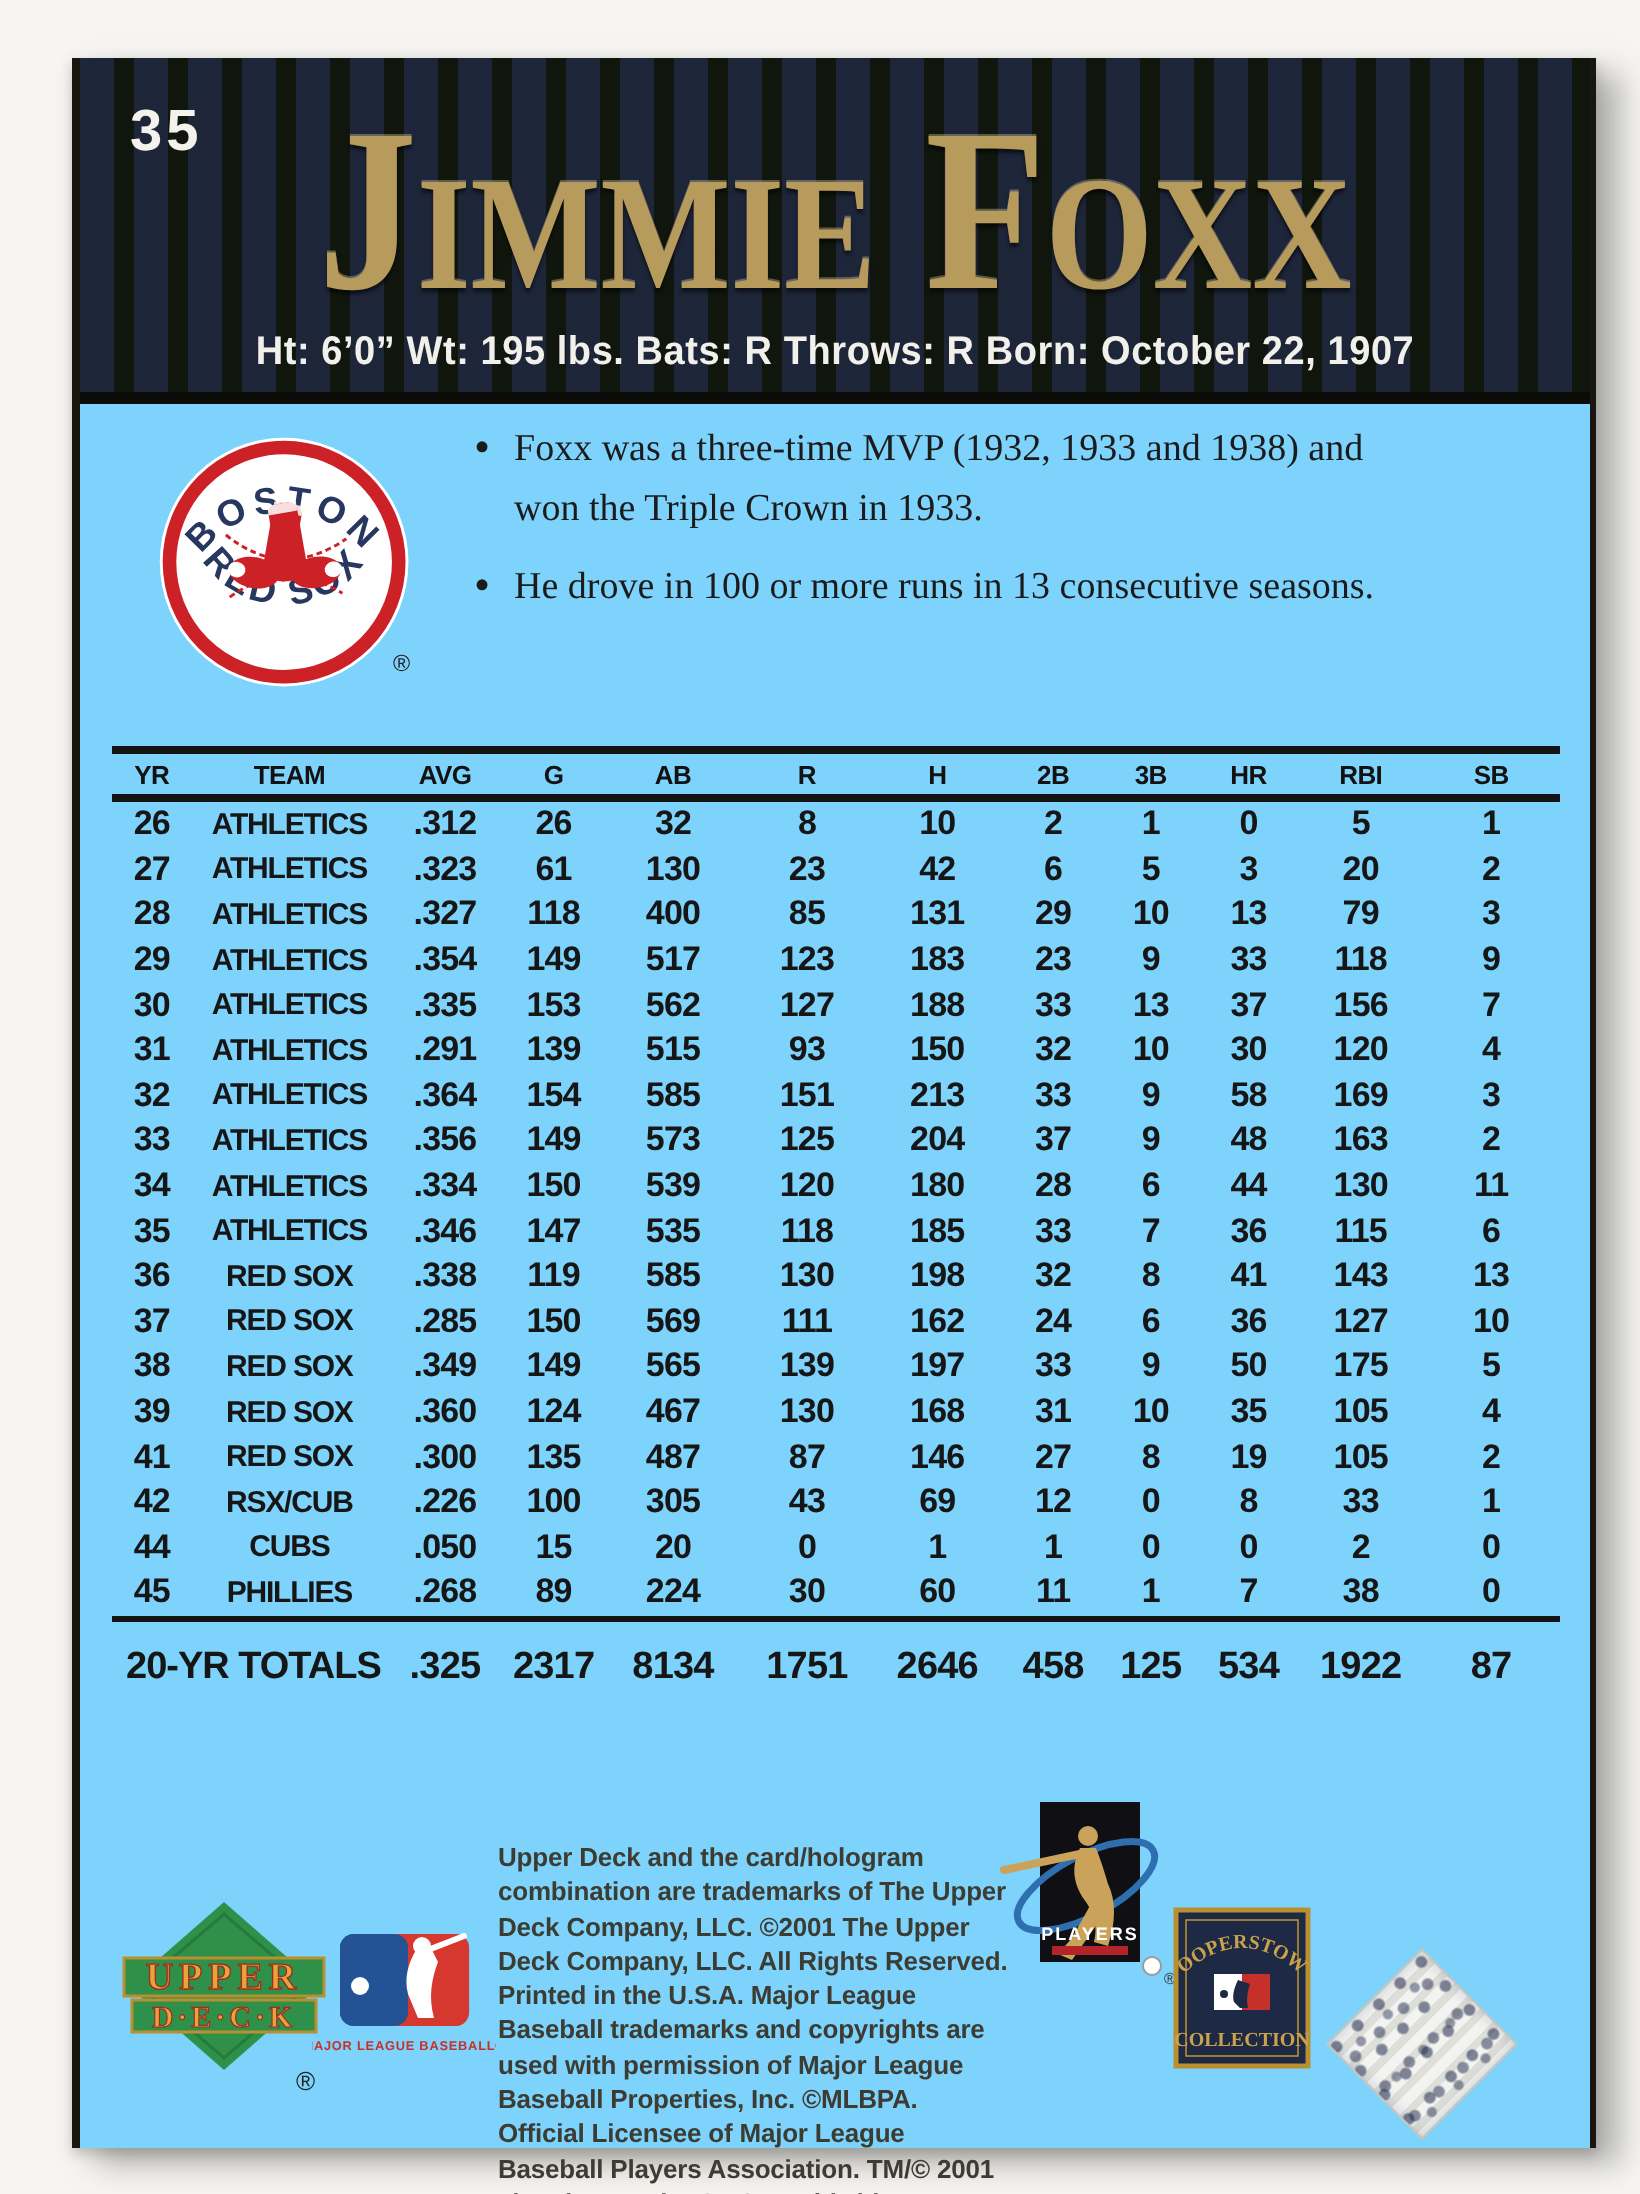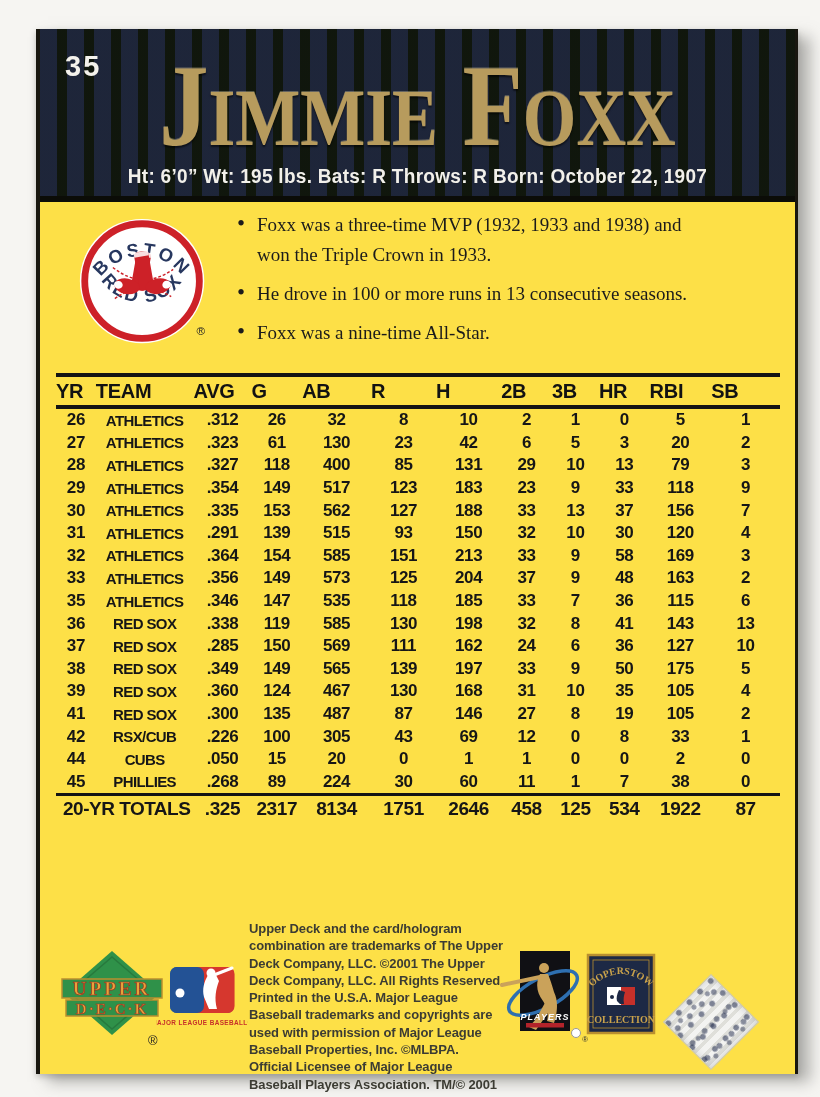--- a/index.html
+++ b/index.html
@@ -1,19 +1,19 @@
 <!DOCTYPE html>
 <html><head>
 <meta charset="utf-8">
 <style>
   html,body{margin:0;padding:0;}
   #page{position:relative;width:820px;height:1097px;background:#f6f5f2;overflow:hidden;
         font-family:"Liberation Sans",sans-serif;}
   
-  .card{position:absolute;left:36px;top:29px;width:755px;height:1045px;background:#fde047;
+  .card{position:absolute;left:36px;top:29px;width:755px;height:1045px;background:#7dd3fc;
         border-left:4px solid #18160f;border-right:3px solid #18160f;
         box-shadow:12px 8px 14px rgba(110,110,106,.5), 0 3px 6px rgba(120,120,116,.4);}
   
   .header{position:absolute;top:0;left:0;right:0;height:167px;
         background:
           linear-gradient(rgba(6,10,4,.28),rgba(6,10,4,.28)),
           repeating-linear-gradient(to right,#27304e 0 17px,#141b10 17px 27px);
         border-bottom:6px solid #0b0c07;}
   .card-number{position:absolute;left:25px;top:21px;color:#f4f2ec;font-size:29px;
         font-weight:bold;letter-spacing:2px;}
@@ -28,34 +28,34 @@
   
   .bullets{position:absolute;left:196px;top:181px;width:462px;list-style:none;margin:0;padding:0;}
   .bullets li{position:relative;padding-left:21px;font-family:"Liberation Serif",serif;
         font-size:19px;line-height:30px;color:#1b1b1b;margin-bottom:9px;}
   .bullets li::before{content:"\2022";position:absolute;left:1px;top:-1px;font-size:23px;}
   
   .redsox{position:absolute;left:36px;top:186px;width:136px;height:136px;}
   
   .stats{position:absolute;left:16px;top:344px;width:724px;}
   .stats table{width:100%;border-collapse:collapse;table-layout:fixed;}
-  .stats th{font-size:20px;font-weight:bold;color:#121212;text-align:left;
+  .stats th{font-size:13px;font-weight:bold;color:#121212;text-align:center;
         border-top:4px solid #141414;border-bottom:4px solid #141414;
         padding:3px 0 2px;letter-spacing:-.3px;}
   .stats td{font-size:17px;font-weight:bold;color:#161616;text-align:center;
         height:22.6px;padding:0;letter-spacing:-.4px;}
   .stats td.team{font-size:15px;letter-spacing:-.6px;}
-  .totals td{border-top:3px solid #141414;font-size:19px;padding:2px 0 5px;}
+  .totals td{border-top:3px solid #141414;font-size:19px;padding:12px 0 5px;}
   .totals td:first-child{text-align:left;padding-left:7px;letter-spacing:-.5px;}
   
   .legal{position:absolute;left:209px;top:891px;width:256px;font-size:13px;font-weight:bold;
         line-height:1.33;color:#3c3c33;letter-spacing:-.1px;}
   .ud-logo{position:absolute;left:20px;top:920px;width:104px;height:100px;}
   .mlb-logo{position:absolute;left:116px;top:934px;width:92px;height:74px;}
-  .players-logo{position:absolute;left:458px;top:918px;width:92px;height:100px;font-style:italic;}
+  .players-logo{position:absolute;left:458px;top:868px;width:92px;height:100px;}
   .coop-logo{position:absolute;left:546px;top:922px;width:70px;height:86px;}
   .holo{position:absolute;left:622px;top:944px;width:96px;height:96px;}
   .holo-inner{position:absolute;left:15px;top:15px;width:66px;height:66px;transform:rotate(45deg);
         border:1px solid #c6c6c1;box-shadow:inset 0 0 8px rgba(40,50,80,.2);
         background:
           radial-gradient(circle at 22% 28%, rgba(28,38,72,.55) 2.4px, transparent 3.4px),
           radial-gradient(circle at 66% 58%, rgba(28,38,72,.5) 2.4px, transparent 3.4px),
           radial-gradient(circle at 42% 82%, rgba(28,38,72,.45) 2px, transparent 3px),
           repeating-linear-gradient(90deg,#f3f3f1 0 5px,#dfdfda 5px 9px);
         background-size:17px 15px,21px 17px,25px 19px,auto;}
@@ -104,21 +104,20 @@
             <rect x="64" y="38" width="15" height="5" fill="#fff" opacity=".85"></rect>
           </g>
         </g>
         <text x="124" y="124" font-size="12" fill="#222">®</text>
       </svg>
     </div>
 
     <ul class="bullets">
       <li>Foxx was a three-time MVP (1932, 1933 and 1938) and won the Triple Crown in 1933.</li>
       <li>He drove in 100 or more runs in 13 consecutive seasons.</li>
-      <li>Foxx was a nine-time All-Star.</li>
     </ul>
 
     <div class="stats">
       <table>
         <colgroup>
           <col style="width:5.5%">
             <col style="width:13.5%">
             <col style="width:8%">
             <col style="width:7%">
           <col style="width:9.5%">
@@ -253,20 +252,34 @@
               <td>573</td>
               <td>125</td>
               <td>204</td>
               <td>37</td>
               <td>9</td>
               <td>48</td>
               <td>163</td>
               <td>2</td>
             </tr>
             <tr>
+              <td>34</td>
+              <td class="team">ATHLETICS</td>
+              <td>.334</td>
+              <td>150</td>
+              <td>539</td>
+              <td>120</td>
+              <td>180</td>
+              <td>28</td>
+              <td>6</td>
+              <td>44</td>
+              <td>130</td>
+              <td>11</td>
+            </tr>
+            <tr>
               <td>35</td>
               <td class="team">ATHLETICS</td>
               <td>.346</td>
               <td>147</td>
               <td>535</td>
               <td>118</td>
               <td>185</td>
               <td>33</td>
               <td>7</td>
               <td>36</td>

